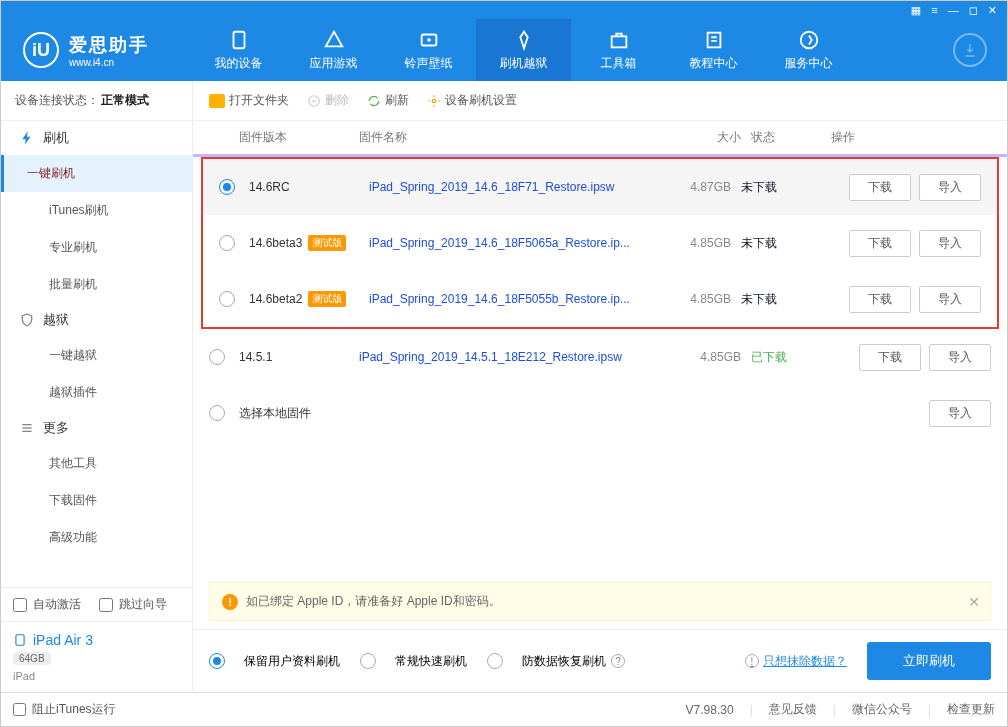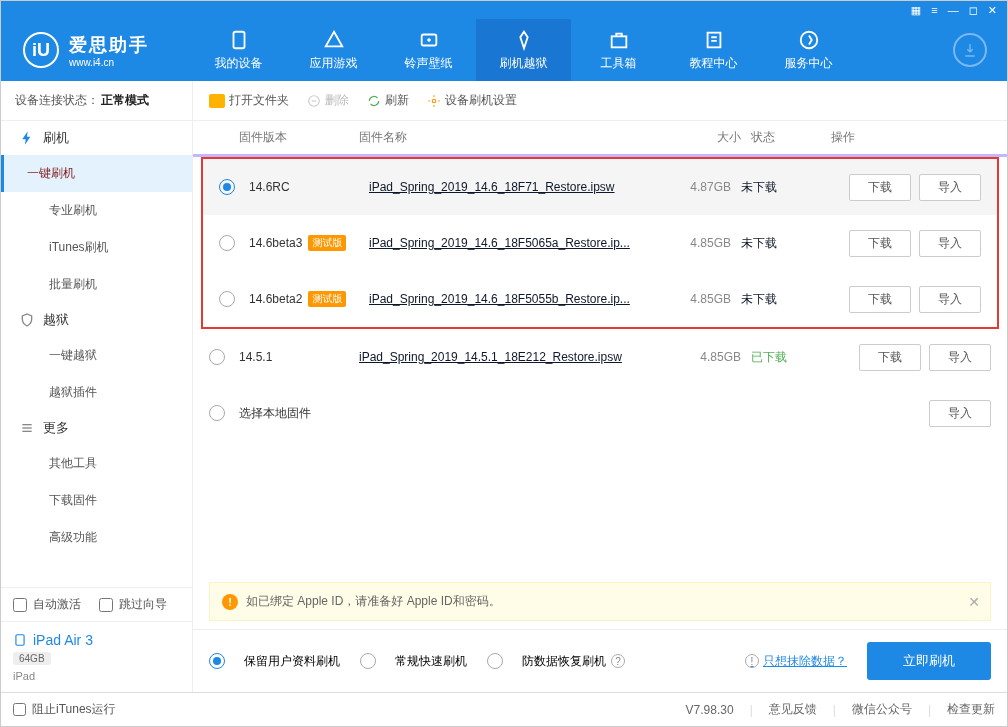--- a/index.html
+++ b/index.html
@@ -45,21 +45,21 @@
 .col-s { width:80px; text-align:right; padding-right:10px; }
 .col-st { width:80px; }
 .col-op { width:160px; }
 .row { display:flex; align-items:center; padding:0 16px; height:56px; font-size:12px; color:#555; }
 .row.sel { background:#f5f5f5; }
 .radio { width:16px; height:16px; border:1px solid #aaa; border-radius:50%; margin-right:14px; display:flex; align-items:center; justify-content:center; cursor:pointer; flex-shrink:0; }
 .radio.on { border-color:#1e88e5; }
 .radio.on::after { content:""; width:8px; height:8px; background:#1e88e5; border-radius:50%; }
 .cell-v { width:120px; display:flex; align-items:center; gap:6px; color:#333; }
 .beta-tag { background:#ff9800; color:#fff; font-size:10px; padding:1px 4px; border-radius:2px; }
-.cell-n { flex:1; color:#0f172a; overflow:hidden; text-overflow:ellipsis; white-space:nowrap;text-decoration:underline; }
+.cell-n { flex:1; color:#1d4ed8; overflow:hidden; text-overflow:ellipsis; white-space:nowrap; }
 .cell-s { width:80px; text-align:right; padding-right:10px; color:#888; }
 .cell-st { width:80px; }
 .st-not { color:#0f172a; }
 .st-done { color:#4caf50; }
 .cell-op { width:160px; display:flex; gap:8px; justify-content:flex-end; }
 .op-btn { border:1px solid #ccc; background:#fff; padding:4px 18px; font-size:12px; border-radius:2px; cursor:pointer; color:#555; }
 .highlight-box { border:2px solid #e53935; margin:0 8px; }
 .notice { margin:8px 16px; padding:10px 12px; background:#fffde7; border:1px solid #fff3c4; font-size:12px; color:#666; display:flex; align-items:center; gap:8px; position:relative; }
 .notice .close { position:absolute; right:10px; color:#aaa; cursor:pointer; font-size:14px; }
 .warn-ic { width:16px; height:16px; background:#ff9800; border-radius:50%; color:#fff; display:flex; align-items:center; justify-content:center; font-size:11px; font-weight:bold; }
@@ -155,22 +155,22 @@
         <b>正常模式</b>
     </div>
     <div id="side-sections">
         <div class="side-head">
           <svg viewBox="0 0 24 24">
             <path d="M13 2L5 14h5l-1 8 8-12h-5z" fill="#1e88e5"></path>
           </svg>
           <span>刷机</span>
         </div>
         <div class="side-sub active">一键刷机</div>
+        <div class="side-sub">iTunes刷机</div>
         <div class="side-sub">专业刷机</div>
-        <div class="side-sub">iTunes刷机</div>
         <div class="side-sub">批量刷机</div>
         <div class="side-head">
           <svg viewBox="0 0 24 24">
             <path d="M12 3l7 3v5c0 5-3 8-7 10-4-2-7-5-7-10V6z" fill="none" stroke="#888" stroke-width="2"></path>
           </svg>
           <span>越狱</span>
         </div>
         <div class="side-sub">一键越狱</div>
         <div class="side-sub">越狱插件</div>
         <div class="side-head">

